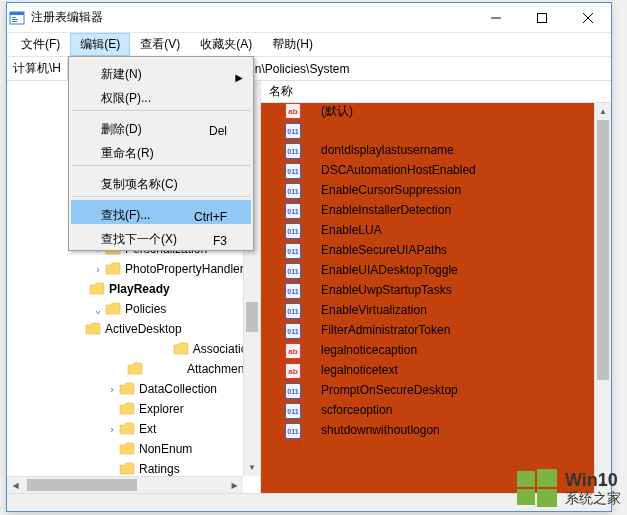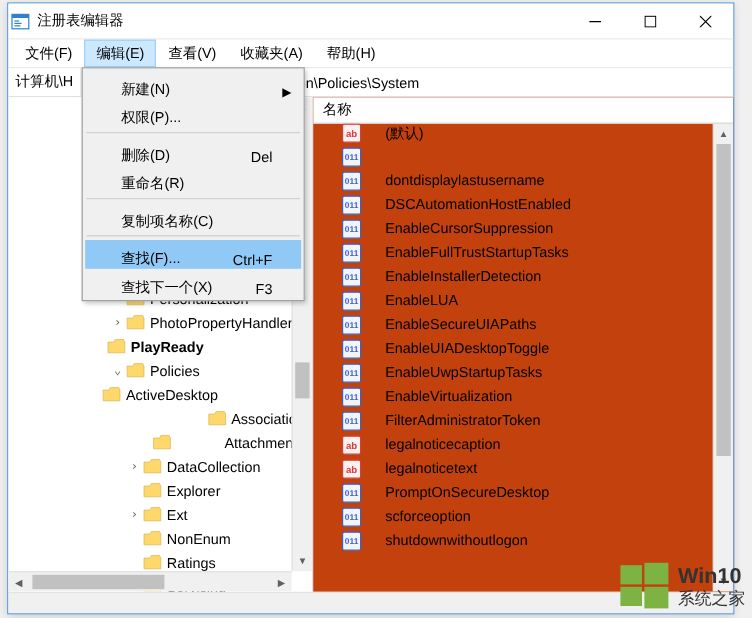--- a/index.html
+++ b/index.html
@@ -269,24 +269,20 @@
           <div class="list-row">
             <span class="val-icon num">011</span>
             <span>DSCAutomationHostEnabled</span>
           </div>
           <div class="list-row">
             <span class="val-icon num">011</span>
             <span>EnableCursorSuppression</span>
           </div>
           <div class="list-row">
             <span class="val-icon num">011</span>
-            <span>EnableFullTrustStartupTasks</span>
-          </div>
-          <div class="list-row">
-            <span class="val-icon num">011</span>
             <span>EnableInstallerDetection</span>
           </div>
           <div class="list-row">
             <span class="val-icon num">011</span>
             <span>EnableLUA</span>
           </div>
           <div class="list-row">
             <span class="val-icon num">011</span>
             <span>EnableSecureUIAPaths</span>
           </div>

